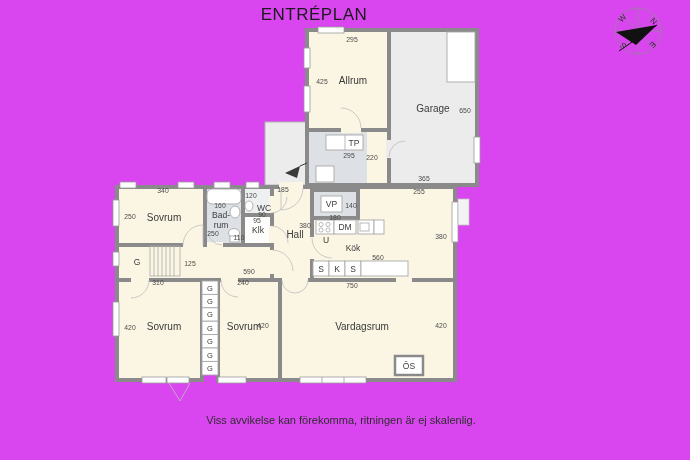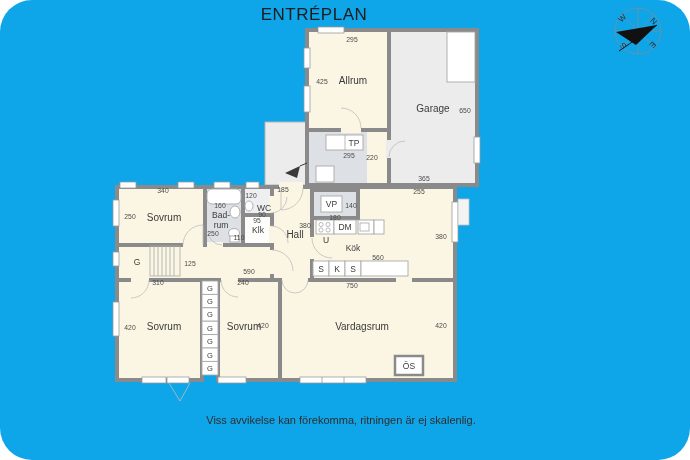--- a/index.html
+++ b/index.html
@@ -1,17 +1,17 @@
 <!DOCTYPE html>
 <html><head>
 <meta charset="utf-8">
 <style>
   html,body{margin:0;padding:0;background:#fff;}
   body{width:690px;height:460px;font-family:"Liberation Sans",sans-serif;}
-  #stage{position:relative;width:690px;height:460px;background:#0ea5e9;overflow:hidden;border-radius:32px;}
+  #stage{position:relative;width:690px;height:460px;background:#d946ef;overflow:hidden;}
   svg{display:block;}
   text{font-family:"Liberation Sans",sans-serif;}
   .title{font-size:17px;fill:#1b1b1b;letter-spacing:.5px;}
   .disc{font-size:11px;fill:#2e2e2e;}
   .rl{font-size:10px;fill:#3a3a3a;}
   .rls{font-size:8.5px;fill:#3a3a3a;}
   .rlxs{font-size:7.5px;fill:#3a3a3a;}
   .dim{font-size:6.8px;fill:#4a4a4a;}
   .room{stroke:#8A8A8A;stroke-width:4;}
   .win{fill:#fff;stroke:#9b9b9b;stroke-width:.8;}

